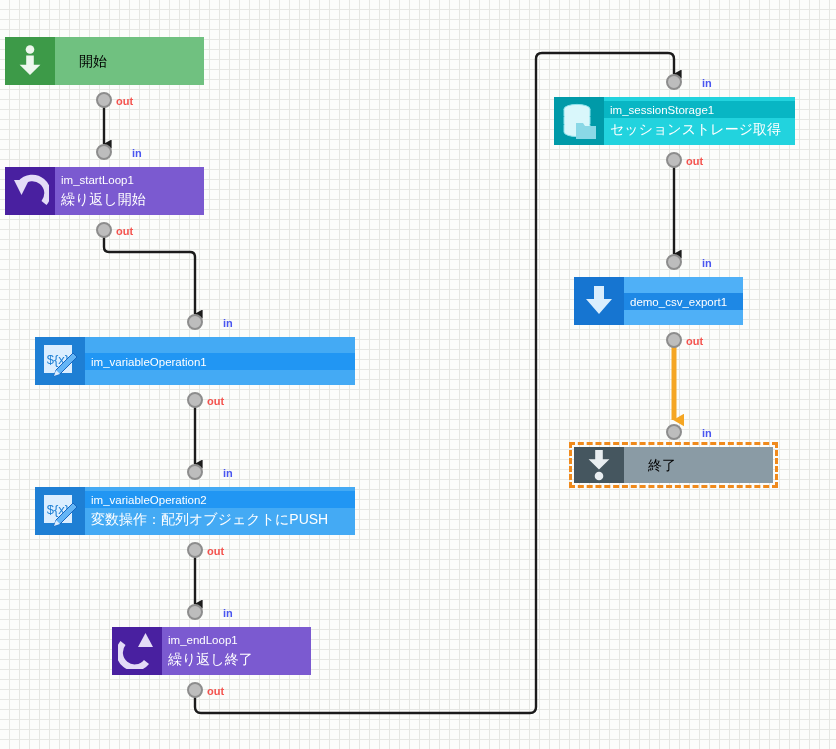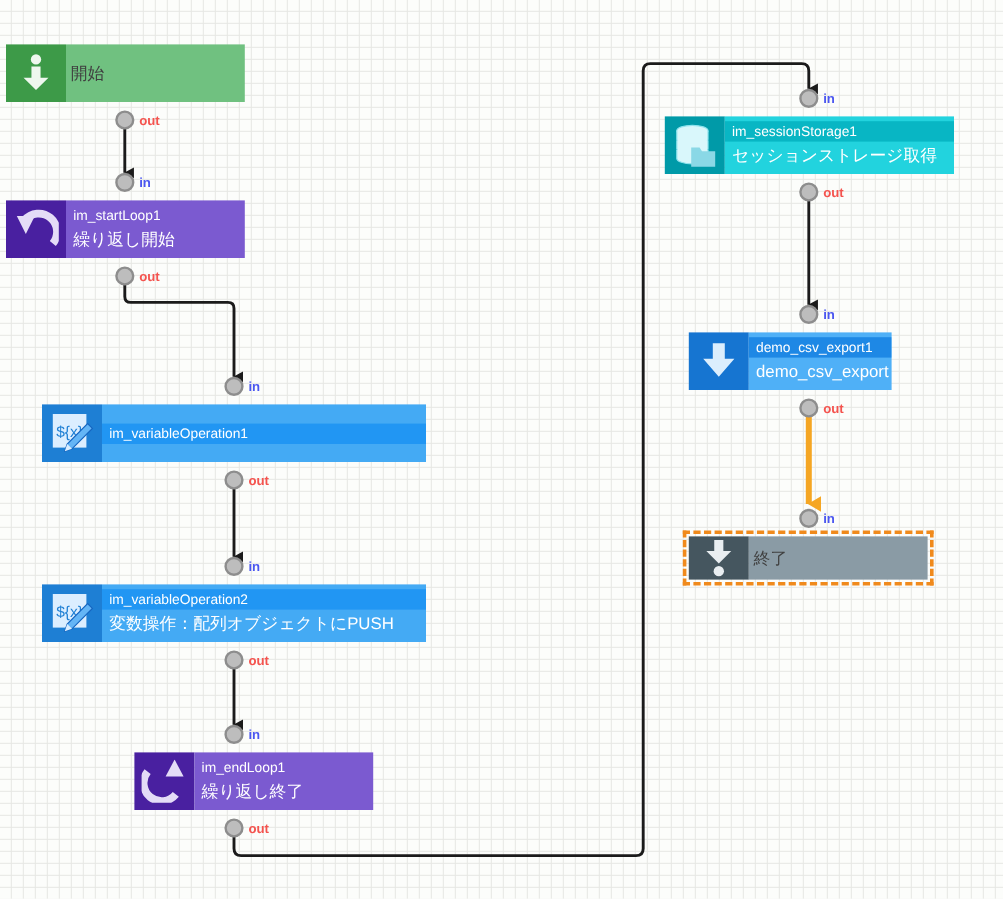--- a/index.html
+++ b/index.html
@@ -65,23 +65,23 @@
   }
   .node-label {
     font-size: 14px;
     color: #ffffff;
     line-height: 22px;
     padding: 0 0 2px 6px;
     white-space: nowrap;
   }
   .node-label-only {
     font-size: 14px;
-    color: #404040;
+    color: #000000;
     line-height: 20px;
-    padding-left: 4px;
+    padding-left: 24px;
     white-space: nowrap;
   }
 
   
   .n-start .node-icon { background: #3d9a48; }
   .n-start .node-body { background: #70c180; }
 
   .n-loop .node-icon  { background: #4920a0; }
   .n-loop .node-body  { background: #7b5ad0; }
 
@@ -115,21 +115,21 @@
     box-sizing: border-box;
   }
   .port-label {
     position: absolute;
     font-size: 11px;
     font-weight: bold;
     white-space: nowrap;
     line-height: 12px;
   }
   .port-label.out { color: #f4544f; }
-  .port-label.in  { color: #4a56f0; }
+  .port-label.in  { color: #4a56f0; margin-left: 16px; }
 </style>
 </head>
 <body>
 
 <div id="canvas">
 
   <svg id="links" width="836" height="749" viewBox="0 0 836 749">
     <defs>
       <marker id="arrow-dark" markerWidth="9" markerHeight="9" refX="4.5" refY="7.6" orient="auto" markerUnits="userSpaceOnUse">
         <path d="M0,0 L9,0 L4.5,8.2 Z" fill="#1b1b1b"></path>
@@ -238,21 +238,20 @@
   </div>
 
   <div class="node n-export" style="left:574px; top:277px; width:169px; height:48px;">
     <div class="node-icon">
       <svg width="36" height="36" viewBox="0 0 36 36" aria-hidden="true">
         <path d="M13,3 h10 v13 h8 L18,31 L5,16 h8 Z" fill="#dbeefd"></path>
       </svg>
     </div>
     <div class="node-body">
       <div class="node-id">demo_csv_export1</div>
-      <div class="node-label">demo_csv_export</div>
     </div>
   </div>
 
   <div class="node n-end selected" style="left:574px; top:447px; width:199px; height:36px;">
     <div class="node-icon">
       <svg width="34" height="34" viewBox="0 0 34 34" aria-hidden="true">
         <path d="M13.2,2 h7.6 v9.2 h6.6 L17,21.5 L6.6,11.2 h6.6 Z" fill="#e9eef1"></path>
         <circle cx="17" cy="28" r="4.3" fill="#e9eef1"></circle>
       </svg>
     </div>

